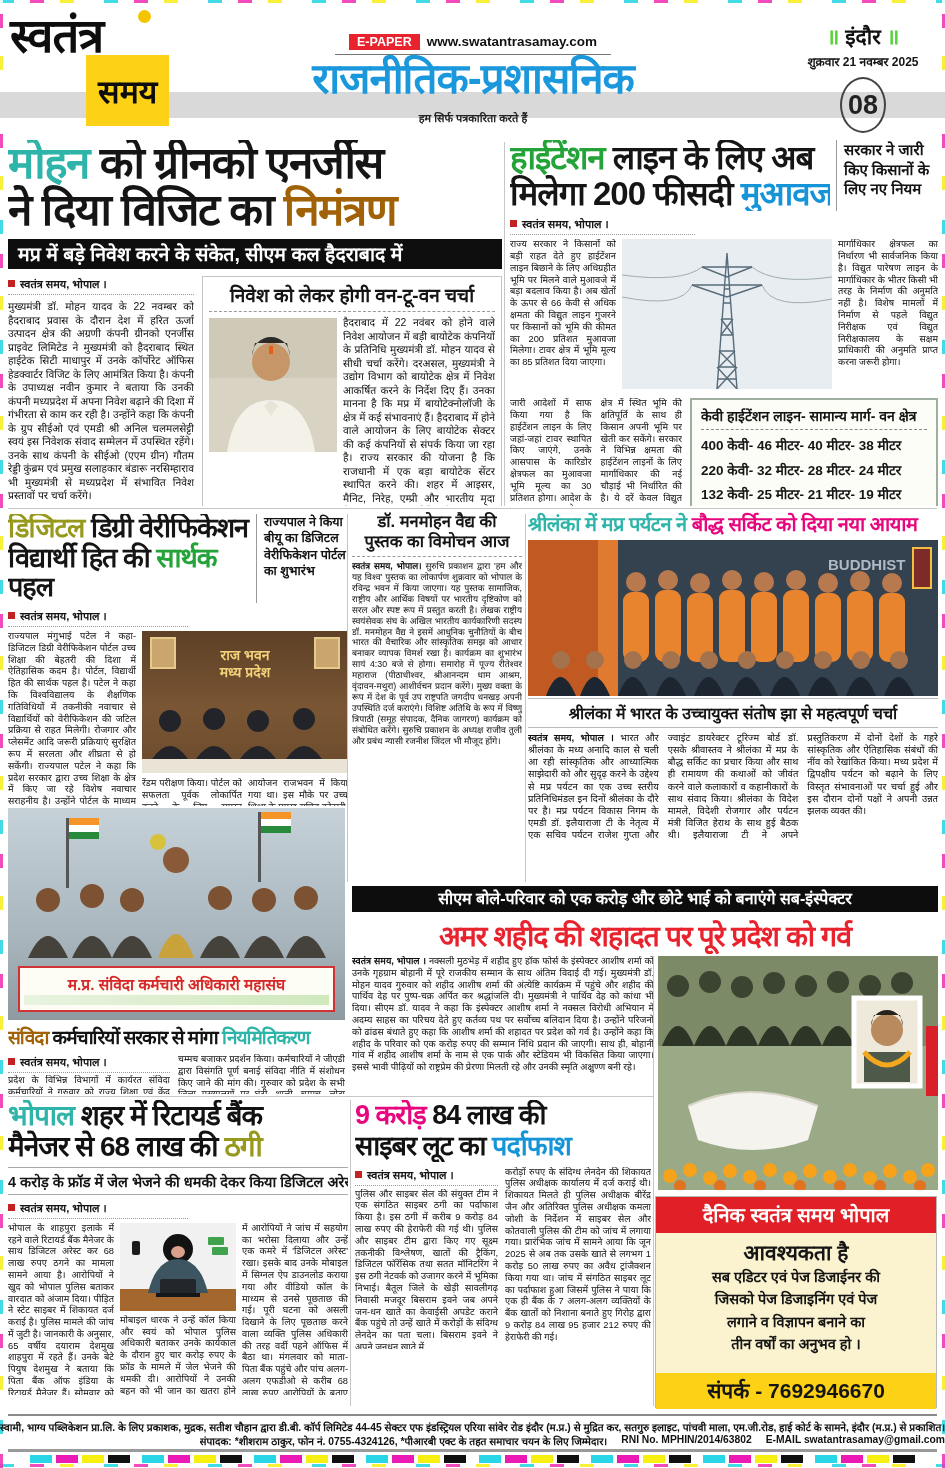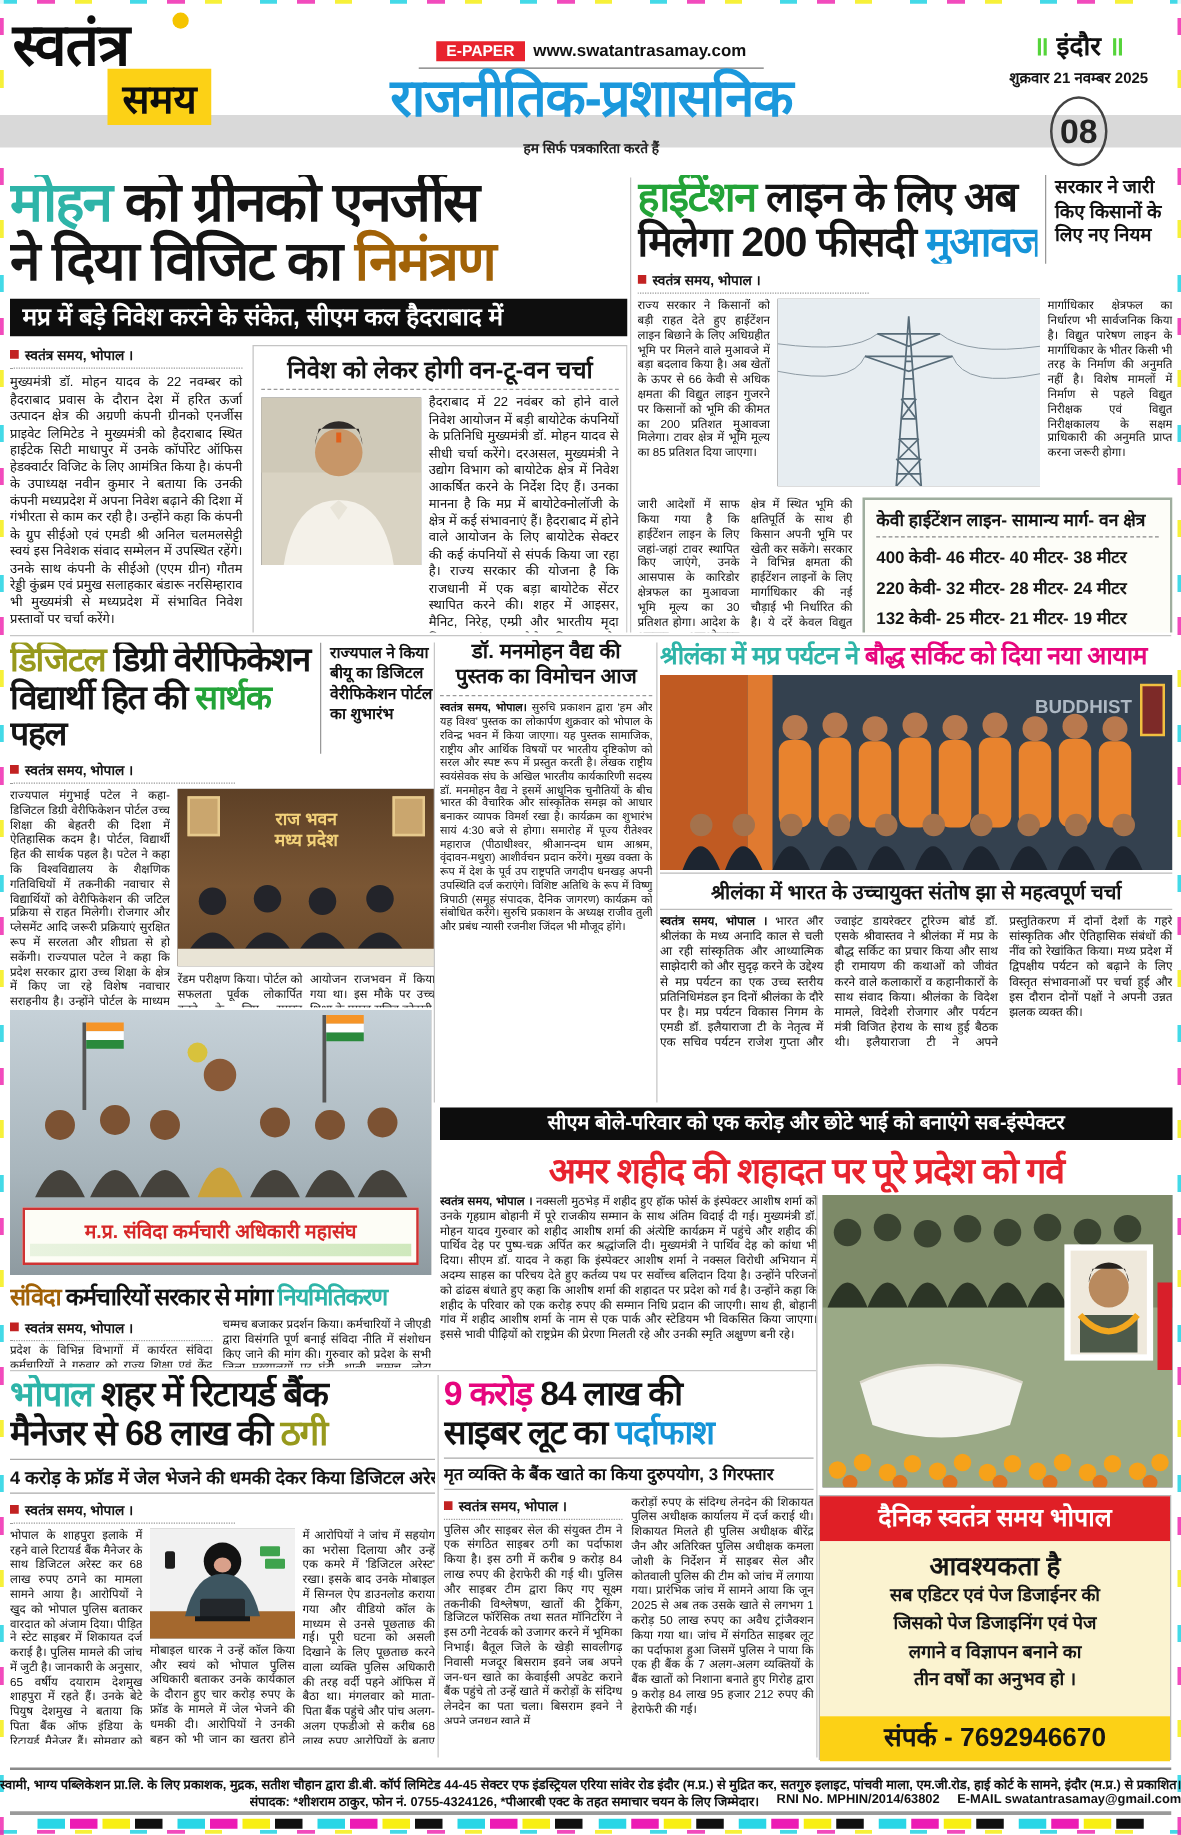--- a/index.html
+++ b/index.html
@@ -6,28 +6,28 @@
 html,body{width:945px;height:1468px}
 body{position:relative;background:#fff;font-family:"Liberation Sans","DejaVu Sans",sans-serif;color:#151515;overflow:hidden}
 .abs{position:absolute}
 .teal{color:#2eb4a8}.redc{color:#a16207}.greenc{color:#23a338}.bluec{color:#1594d8}.olive{color:#97991c}.magenta{color:#e6067e}
 .hl{font-weight:900;letter-spacing:-1px;color:#121212}
 .nowrap{white-space:nowrap;overflow:hidden}
 .bt{font-size:10.4px;line-height:1.3;text-align:justify;color:#101010;overflow:hidden}
 .small{font-size:9.3px;line-height:1.27}
 .byline{display:flex;align-items:center;gap:5px;font-weight:bold;font-size:11px;border-bottom:1px dotted #999;padding-bottom:3px;white-space:nowrap;overflow:hidden}
 .byline .sq{width:7px;height:7px;background:#c22222;flex:0 0 auto}
-.photo{position:relative;overflow:hidden;background:#737373}
+.photo{position:relative;overflow:hidden;background:#be185d}
 .vline{position:absolute;width:1px;background:#c6c6c6}
 .hline{position:absolute;height:1px;background:#c6c6c6}
 .edge-h{position:absolute;left:0;width:945px;height:3px;background:repeating-linear-gradient(90deg,#22d3e3 0 14px,#fff 14px 30px,#ef2bb0 30px 44px,#fff 44px 60px,#f5ee16 60px 74px,#fff 74px 104px);opacity:.85}
 .edge-v{position:absolute;top:0;height:1468px;width:3px;background:repeating-linear-gradient(0deg,#ef2bb0 0 14px,#fff 14px 34px,#22d3e3 34px 48px,#fff 48px 78px,#f5ee16 78px 92px,#fff 92px 120px);opacity:.85}
 
 .logo-top{font-size:47px;font-weight:900;letter-spacing:-1px;color:#0d0d0d;line-height:1}
-.logo-box{display:inline-block;background:#fcd116;padding:1px 12px;font-size:32px;font-weight:900;margin-left:76px;margin-top:-4px;color:#0d0d0d}
+.logo-box{display:inline-block;background:#fcd116;padding:14px 12px;font-size:32px;font-weight:900;margin-left:76px;margin-top:-4px;color:#0d0d0d}
 .logo-dot{position:absolute;left:128px;top:-2px;width:13px;height:13px;border-radius:50%;background:#f5c400}
 .ep-badge{background:#e8232e;color:#fff;font-size:12.5px;font-weight:bold;padding:1px 8px;margin-right:7px}
 .ep-site{font-size:13.5px;font-weight:bold;color:#111}
 .ep-row{display:inline-block;border-bottom:1.5px solid #777;padding:0 14px 4px}
 .section-title{font-size:42px;font-weight:900;letter-spacing:-1px;color:#1b98dc;line-height:1.05;margin-top:2px}
 .tagline{font-size:11px;font-weight:bold;color:#222;margin-top:9px;position:relative;z-index:2}
 .grayband{position:absolute;left:0;top:92px;width:945px;height:26px;background:#d9d9d9;z-index:0}
 .hdr-right{text-align:center}
 .city-row{font-size:21px;font-weight:900;color:#111}
 .city-mark{color:#55d43a;font-weight:900;padding:0 6px}
@@ -415,21 +415,20 @@
         </svg>
       </div>
       <p class="bt small" style="height:80px;margin-top:4px">मोबाइल धारक ने उन्हें कॉल किया और स्वयं को भोपाल पुलिस अधिकारी बताकर उनके कार्यकाल के दौरान हुए चार करोड़ रुपए के फ्रॉड के मामले में जेल भेजने की धमकी दी। आरोपियों ने उनकी बहन को भी जान का खतरा होने की चेतावनी दी। इससे दयाराम देशमुख घबरा गए और पूरी घटना अपनी पत्नी को बताई। बाद</p>
     </div>
     <p class="bt small" style="flex:1;height:172px">में आरोपियों ने जांच में सहयोग का भरोसा दिलाया और उन्हें एक कमरे में 'डिजिटल अरेस्ट' रखा। इसके बाद उनके मोबाइल में सिग्नल ऐप डाउनलोड कराया गया और वीडियो कॉल के माध्यम से उनसे पूछताछ की गई। पूरी घटना को असली दिखाने के लिए पूछताछ करने वाला व्यक्ति पुलिस अधिकारी की तरह वर्दी पहने ऑफिस में बैठा था। मंगलवार को माता-पिता बैंक पहुंचे और पांच अलग-अलग एफडीओ से करीब 68 लाख रुपए आरोपियों के बताए खातों में ट्रांसफर कर दिए। आरोपियों ने कहा कि अब किसी तरह का खतरा नहीं है।</p>
   </div>
 </section>
 
 <section class="abs" style="left:355px;top:1100px;width:296px;height:306px;overflow:hidden">
   <div class="hl nowrap" style="font-size:27px;line-height:1.14"><span class="magenta">9 करोड़</span><span> 84 लाख की</span><br><span>साइबर लूट का </span><span class="bluec">पर्दाफाश</span></div>
-  <div class="sub-rule" style="font-size:13.5px;margin-top:4px">मृत व्यक्ति के बैंक खाते का किया दुरुपयोग, 3 गिरफ्तार</div>
   <div style="display:flex;gap:7px;margin-top:5px">
     <div style="width:143px;flex:0 0 auto">
       <div class="byline">
           <span class="sq"></span>
           <span>स्वतंत्र समय, भोपाल ।</span>
         </div>
       <p class="bt small" style="height:160px;margin-top:3px">पुलिस और साइबर सेल की संयुक्त टीम ने एक संगठित साइबर ठगी का पर्दाफाश किया है। इस ठगी में करीब 9 करोड़ 84 लाख रुपए की हेराफेरी की गई थी। पुलिस और साइबर टीम द्वारा किए गए सूक्ष्म तकनीकी विश्लेषण, खातों की ट्रैकिंग, डिजिटल फॉरेंसिक तथा सतत मॉनिटरिंग ने इस ठगी नेटवर्क को उजागर करने में भूमिका निभाई। बैतूल जिले के खेड़ी सावलीगढ़ निवासी मजदूर बिसराम इवने जब अपने जन-धन खाते का केवाईसी अपडेट कराने बैंक पहुंचे तो उन्हें खाते में करोड़ों के संदिग्ध लेनदेन का पता चला। बिसराम इवने ने अपने जनधन खाते में</p>
     </div>
     <p class="bt small" style="flex:1;height:185px">करोड़ों रुपए के संदिग्ध लेनदेन की शिकायत पुलिस अधीक्षक कार्यालय में दर्ज कराई थी। शिकायत मिलते ही पुलिस अधीक्षक बीरेंद्र जैन और अतिरिक्त पुलिस अधीक्षक कमला जोशी के निर्देशन में साइबर सेल और कोतवाली पुलिस की टीम को जांच में लगाया गया। प्रारंभिक जांच में सामने आया कि जून 2025 से अब तक उसके खाते से लगभग 1 करोड़ 50 लाख रुपए का अवैध ट्रांजैक्शन किया गया था। जांच में संगठित साइबर लूट का पर्दाफाश हुआ जिसमें पुलिस ने पाया कि एक ही बैंक के 7 अलग-अलग व्यक्तियों के बैंक खातों को निशाना बनाते हुए गिरोह द्वारा 9 करोड़ 84 लाख 95 हजार 212 रुपए की हेराफेरी की गई।</p>
   </div>

